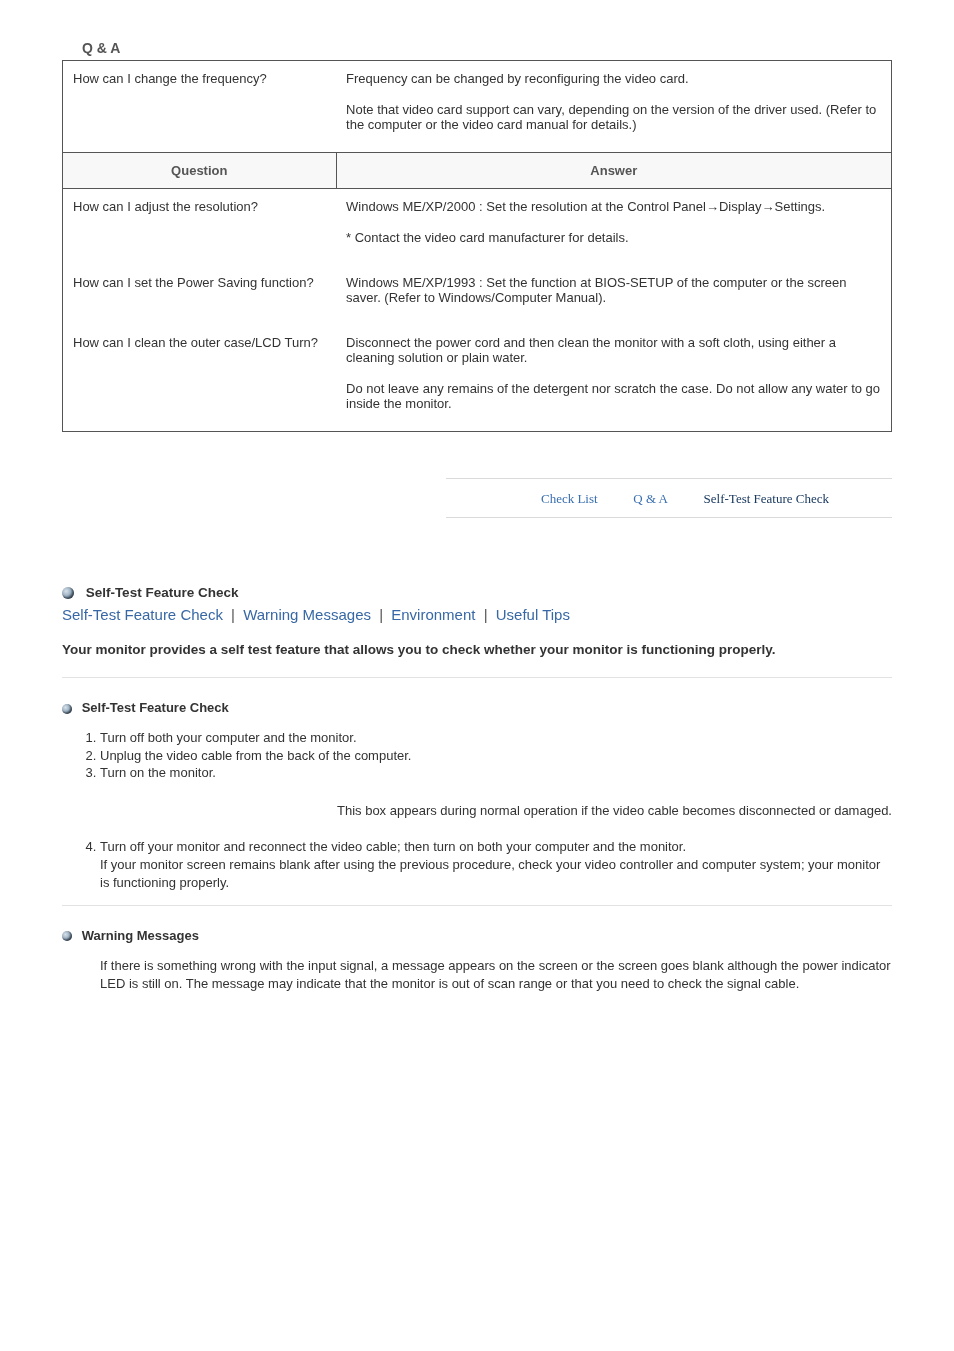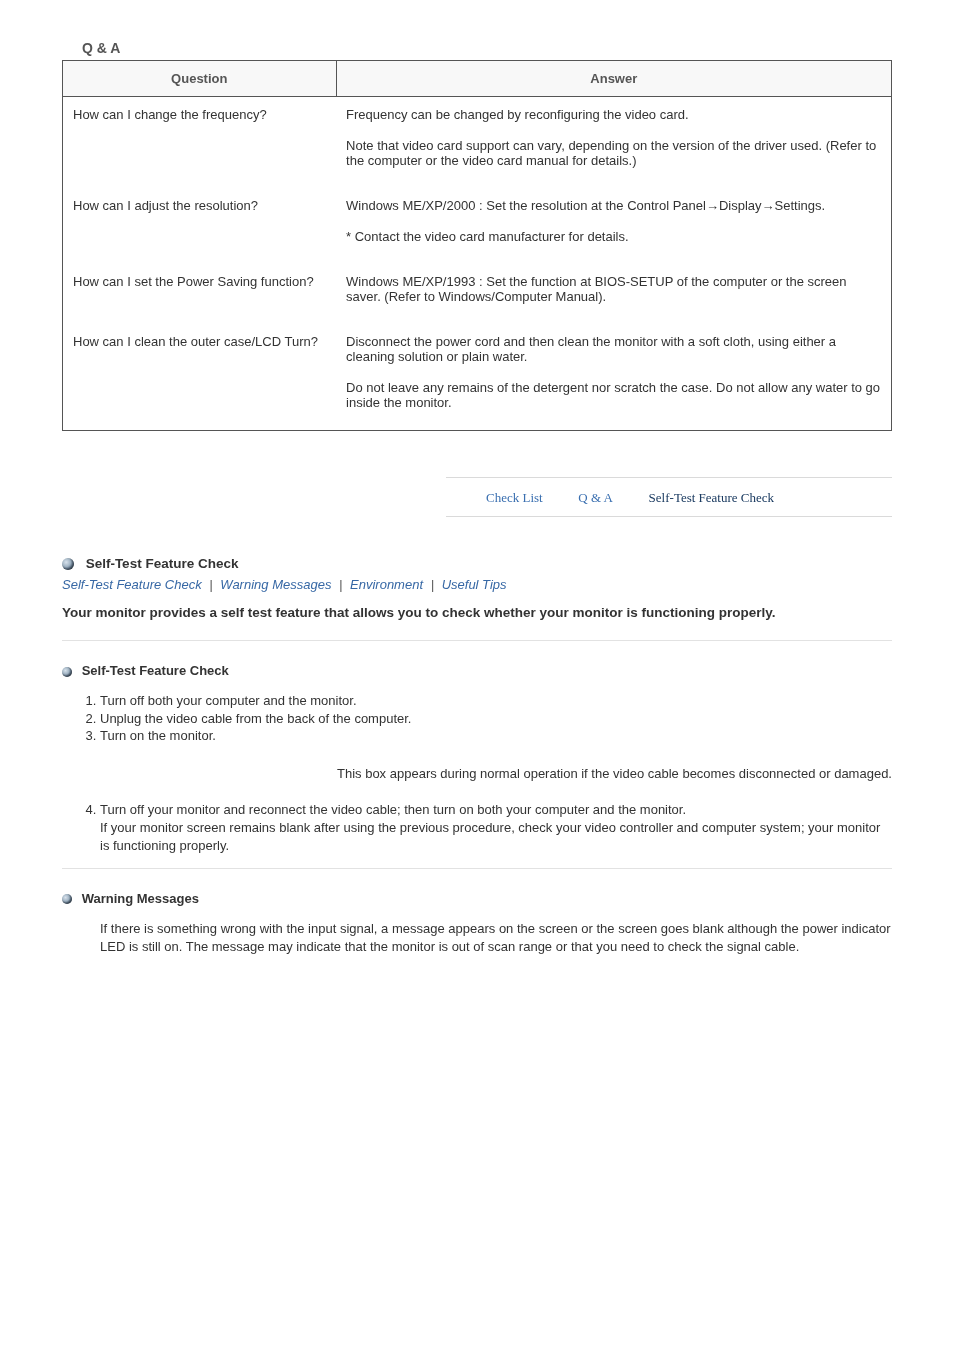--- a/index.html
+++ b/index.html
@@ -37,24 +37,24 @@
   }
   table.qa-table th.answer { width: 67%; }
   table.qa-table td {
     vertical-align: top;
     padding: 10px 10px 4px 10px;
     font-size: 13px;
     color: #333333;
   }
   table.qa-table td p { margin: 0 0 16px 0; }
   .top-nav {
-    margin: 46px 0 8px 0;
+    margin: 46px 0 36px 0;
     border-top: 1px solid #dadada;
     border-bottom: 1px solid #dadada;
-    text-align: left;
+    text-align: center;
     padding: 12px 8px 10px 8px;
     width: 430px;
     float: right;
   }
   .top-nav-item {
     display: inline-block;
     font-family: Georgia, 'Times New Roman', serif;
     font-size: 13px;
     margin-left: 32px;
   }
@@ -72,23 +72,22 @@
     vertical-align: middle;
     margin-right: 8px;
   }
   .section-heading {
     font-weight: bold;
     font-size: 13.5px;
     color: #333333;
     vertical-align: middle;
   }
   .anchor-bar {
-    margin: 6px 0 12px 0;
-    font-size: 13px;
-    font-style: italic;
+    margin: 6px 0 18px 0;
+    font-size: 15px;
   }
   .anchor-bar a {
     color: #3768a5;
     text-decoration: none;
   }
   .anchor-bar .sep { color: #555; margin: 0 4px; }
   .intro-bold {
     font-weight: bold;
     font-size: 13.5px;
     color: #333333;
@@ -189,30 +188,30 @@
 </head>
 <body>
 
 <div class="page">
 
   <div class="qa-title">Q &amp; A</div>
 
   <table class="qa-table">
     <tbody>
         <tr>
+      <td>How can I change the frequency?</td>
+      <td>
+        <p>Frequency can be changed by reconfiguring the video card.</p>
+        <p>Note that video card support can vary, depending on the version of the driver used. (Refer to the computer or the video card manual for details.)</p>
+      </td>
+    </tr>
+
+    <tr>
       <th>Question</th>
       <th class="answer">Answer</th>
-    </tr>
-
-    <tr>
-      <td>How can I change the frequency?</td>
-      <td>
-        <p>Frequency can be changed by reconfiguring the video card.</p>
-        <p>Note that video card support can vary, depending on the version of the driver used. (Refer to the computer or the video card manual for details.)</p>
-      </td>
     </tr>
 
     <tr>
       <td>How can I adjust the resolution?</td>
       <td>
         <p>Windows ME/XP/2000 : Set the resolution at the Control Panel→Display→Settings.</p>
         <p>* Contact the video card manufacturer for details.</p>
       </td>
     </tr>
 

